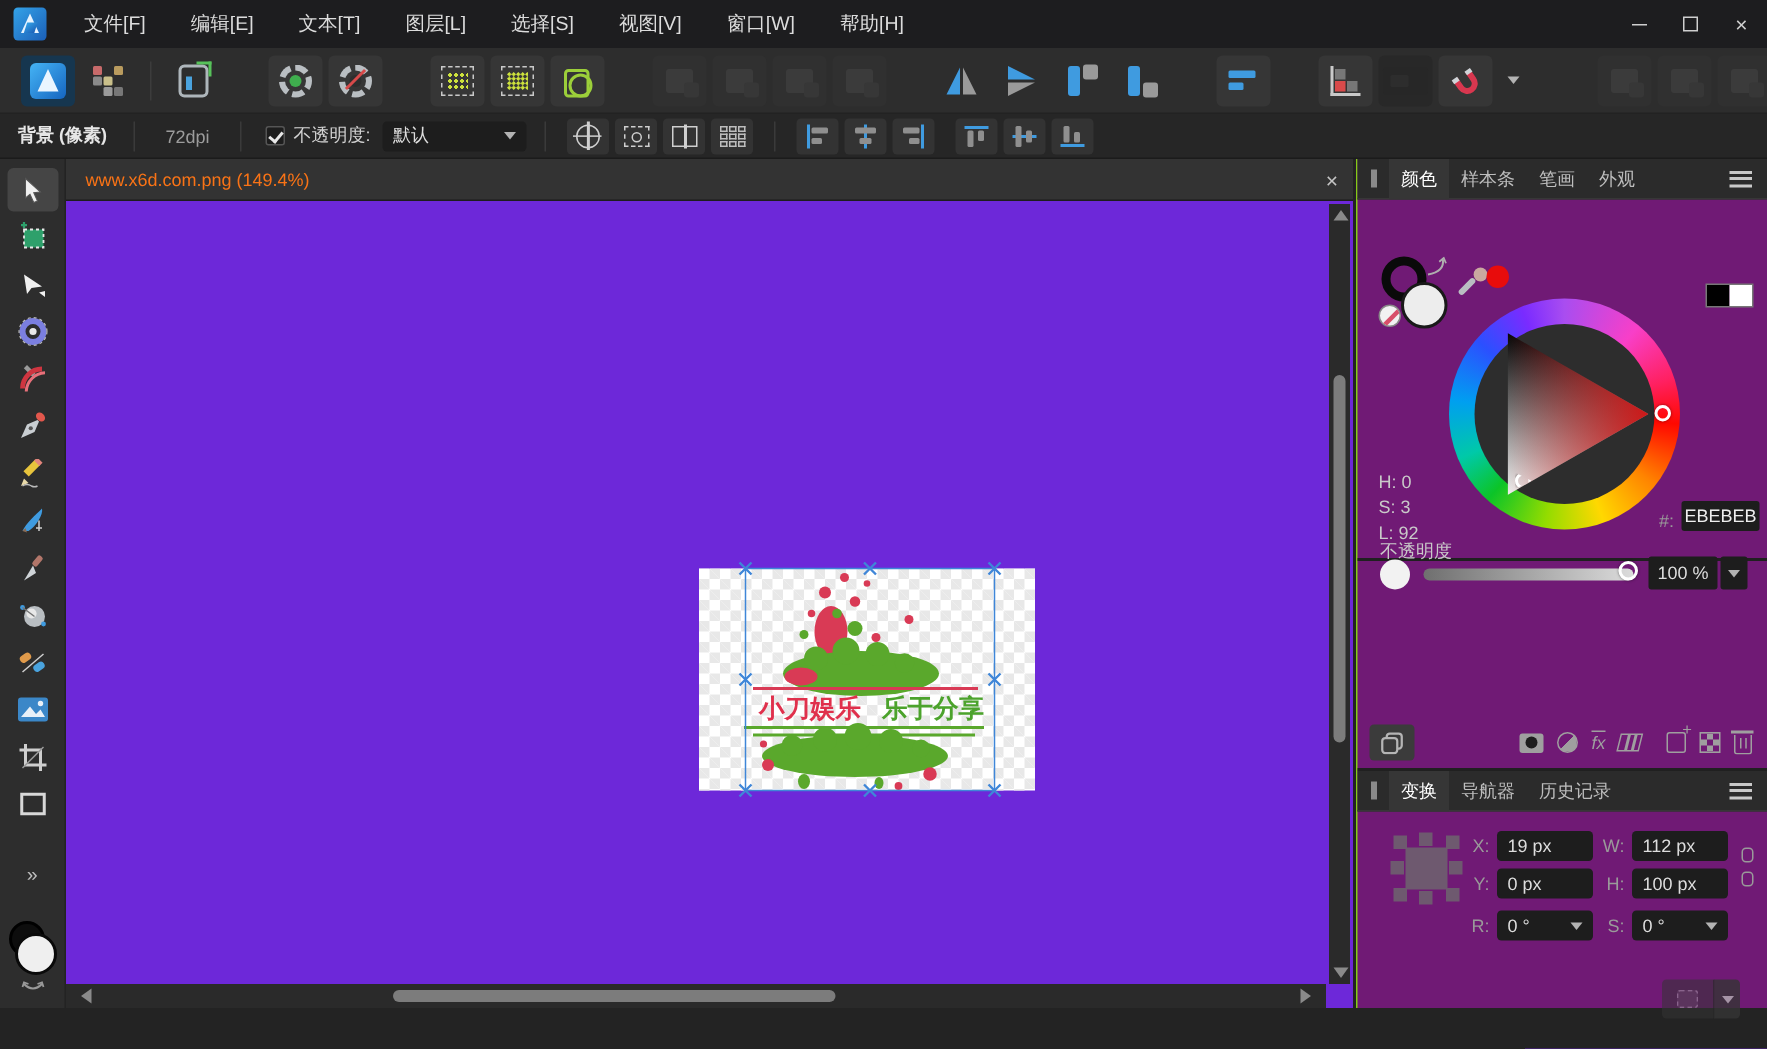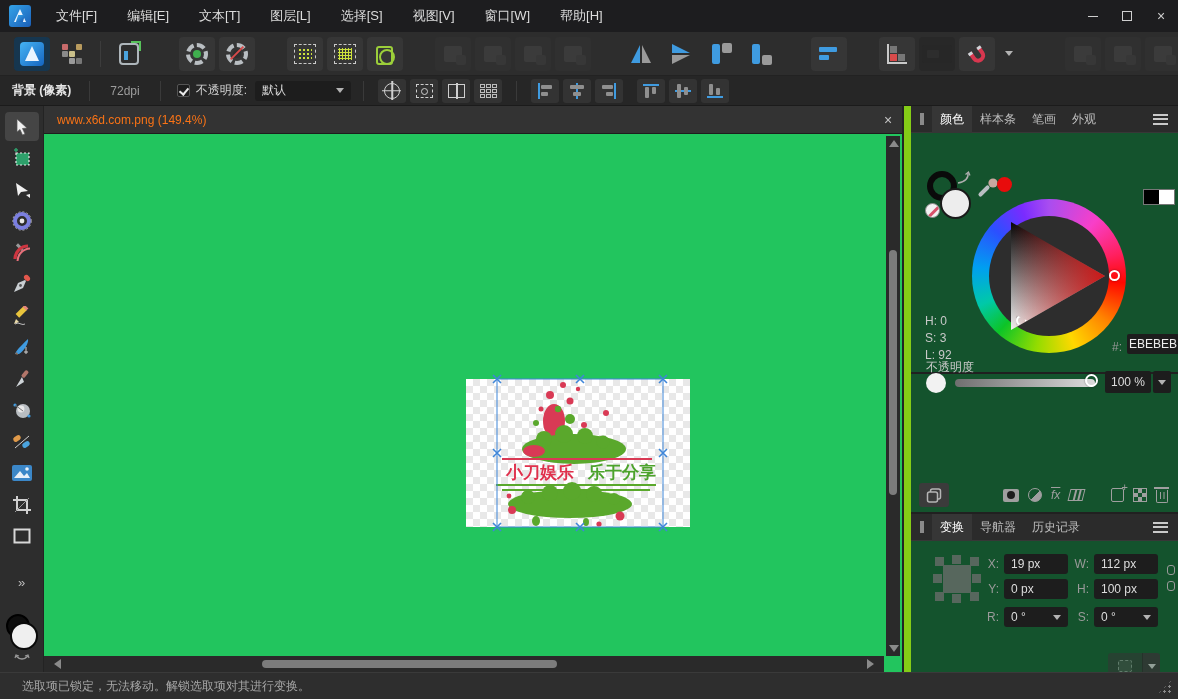--- a/index.html
+++ b/index.html
@@ -94,40 +94,40 @@
   .tool { width:34px; height:29px; display:flex; align-items:center; justify-content:center; border-radius:4px; flex:0 0 auto; margin-bottom:2.5px; position:relative; }
   .tool.sel { background:#454545; }
   .tool svg { display:block; }
   .tools-expand { color:#bdbdbd; font-size:13px; margin-top:22px; }
   .wells { margin-top:24px; position:relative; width:36px; height:46px; }
   .well-back { position:absolute; left:2px; top:0; width:24px; height:24px; border-radius:50%; background:#0d0d0d; border:2px solid #000; }
   .well-front { position:absolute; left:6px; top:8px; width:28px; height:28px; border-radius:50%; background:#efefef; border:2px solid #0a0a0a; }
   .well-swap { position:absolute; left:10px; top:40px; color:#9a9a9a; font-size:9px; letter-spacing:-1px; }
 
   
-  .canvas { position:absolute; left:44px; top:134px; width:858px; height:538px; background:#22c55e; overflow:hidden;text-decoration:underline; }
+  .canvas { position:absolute; left:44px; top:134px; width:858px; height:538px; background:#6d28d9; overflow:hidden;text-decoration:underline; }
   .doc { position:absolute; left:422px; top:245px; width:224px; height:148px;
          background-color:#fff;
          background-image:linear-gradient(45deg,#e8e8e8 25%,transparent 25%,transparent 75%,#e8e8e8 75%),
                           linear-gradient(45deg,#e8e8e8 25%,transparent 25%,transparent 75%,#e8e8e8 75%);
          background-size:14px 14px; background-position:0 0,7px 7px; }
   .selsvg { position:absolute; left:416px; top:239px; }
   .vscroll { position:absolute; right:2px; top:2px; width:14px; height:520px; background:#2a2a2a; }
   .vthumb { position:absolute; left:3px; top:114px; width:8px; height:245px; background:#7c7c7c; border-radius:4px; }
   .varr { position:absolute; left:3px; width:0; height:0; border-left:5px solid transparent; border-right:5px solid transparent; }
   .varr.up { top:4px; border-bottom:7px solid #8a8a8a; }
   .varr.dn { bottom:4px; border-top:7px solid #8a8a8a; }
   .hscroll { position:absolute; left:0; bottom:0; height:16px; width:840px; background:#2a2a2a; }
   .hthumb { position:absolute; top:4px; left:218px; width:295px; height:8px; background:#7c7c7c; border-radius:4px; }
   .harr { position:absolute; top:3px; width:0; height:0; border-top:5px solid transparent; border-bottom:5px solid transparent; }
   .harr.lf { left:10px; border-right:7px solid #8a8a8a; }
   .harr.rt { right:10px; border-left:7px solid #8a8a8a; }
 
   
-  .right-panel { position:absolute; left:904px; top:106px; width:274px; height:566px; background:#14532d; border-left:7px solid #84cc16; }
+  .right-panel { position:absolute; left:904px; top:106px; width:274px; height:566px; background:#701a75; border-left:1px solid #84cc16; }
   .panel { position:relative; width:100%; border-bottom:2px solid #202020; }
   .phead { height:27px; display:flex; align-items:center; background:#2b2b2b; border-bottom:1px solid #373737; }
   .grip { width:3px; height:12px; border-left:2px solid #8a8a8a; border-right:2px solid #8a8a8a; margin:0 8px 0 9px; }
   .ptab { font-size:12px; color:#bdbdbd; padding:0 8px; height:27px; line-height:27px; }
   .ptab.sel { color:#fff; background:#363636; }
   .hamb { margin-left:auto; margin-right:10px; width:15px; height:11px; border-top:2px solid #c9c9c9; border-bottom:2px solid #c9c9c9; position:relative; }
   .hamb:after { content:""; position:absolute; left:0; right:0; top:2.5px; height:2px; background:#c9c9c9; }
 
   
   .cp-body { position:relative; height:239px; }
@@ -168,21 +168,21 @@
   .padlock:before { content:""; position:absolute; left:1px; top:-5px; width:5px; height:5px; border:1.5px solid #cfcfcf; border-bottom:none; border-radius:4px 4px 0 0; }
   .layer-row { position:relative; margin:2px 20px 0 5px; height:35px; background:#4a6486; border:1px solid #5f7ca1; display:flex; align-items:center; }
   .drag-strip { width:17px; height:100%; background-color:#42597c; background-image:radial-gradient(#8296b0 1px, transparent 1.1px); background-size:4px 4px; }
   .lthumb { width:34px; height:29px; margin-left:3px; background:#2e2e2e; border:1px solid #9aa7b8; overflow:hidden; display:flex; align-items:center; justify-content:center; }
   .lname { color:#f0f0f0; font-size:12px; margin-left:12px; }
   .lrow-lock { position:absolute; right:40px; top:9px; }
   .lrow-lock .padlock { background:#b9c2cf; } .lrow-lock .padlock:before { border-color:#b9c2cf; }
   .lrow-vis { position:absolute; right:14px; top:12px; width:11px; height:11px; border-radius:50%; background:#9aa7b8; }
   .lp-icons { position:absolute; left:0; right:0; bottom:4px; height:26px; display:flex; align-items:center; }
   .lp-group { width:30px; height:24px; background:#3b3b3b; border-radius:3px; margin-left:8px; display:flex; align-items:center; justify-content:center; }
-  .lp-mid { position:absolute; left:92px; display:flex; gap:9px; align-items:center; }
+  .lp-mid { position:absolute; left:108px; display:flex; gap:9px; align-items:center; }
   .lp-right { position:absolute; right:10px; display:flex; gap:9px; align-items:center; }
   .ic-mask { width:16px; height:13px; background:#9f9f9f; border-radius:2px; position:relative; }
   .ic-mask:after { content:""; position:absolute; left:4px; top:2.5px; width:8px; height:8px; border-radius:50%; background:#1d1d1d; }
   .ic-adj { width:14px; height:14px; border-radius:50%; border:1.5px solid #9f9f9f; background:linear-gradient(135deg,transparent 50%,#9f9f9f 50%); }
   .ic-fx { font-size:12px; font-style:italic; color:#9f9f9f; text-decoration:overline; line-height:1; }
   .ic-mesh { width:15px; height:12px; border:1.5px solid #9f9f9f; transform:skewX(-14deg); position:relative; }
   .ic-mesh:after { content:""; position:absolute; left:4px; top:0; bottom:0; width:1.5px; background:#9f9f9f; box-shadow:4.5px 0 0 #9f9f9f; }
   .ic-new { width:13px; height:14px; border:1.5px solid #9f9f9f; border-radius:2px; position:relative; }
   .ic-new:after { content:"+"; position:absolute; right:-5px; top:-8px; color:#9f9f9f; font-size:11px; }
   .ic-check { width:14px; height:14px; border:1px solid #9f9f9f;
@@ -757,18 +757,14 @@
               <i></i>
             </span>
           <span class="tp-chvbtn">
               <span class="chv"></span>
             </span>
         </div>
       </div>
     </div>
   </div>
 
-  <div class="statusbar">
-    <span>选取项已锁定，无法移动。解锁选取项对其进行变换。</span>
-    <span class="gripdots"></span>
-  </div>
 
 </div>
 
 </body></html>

